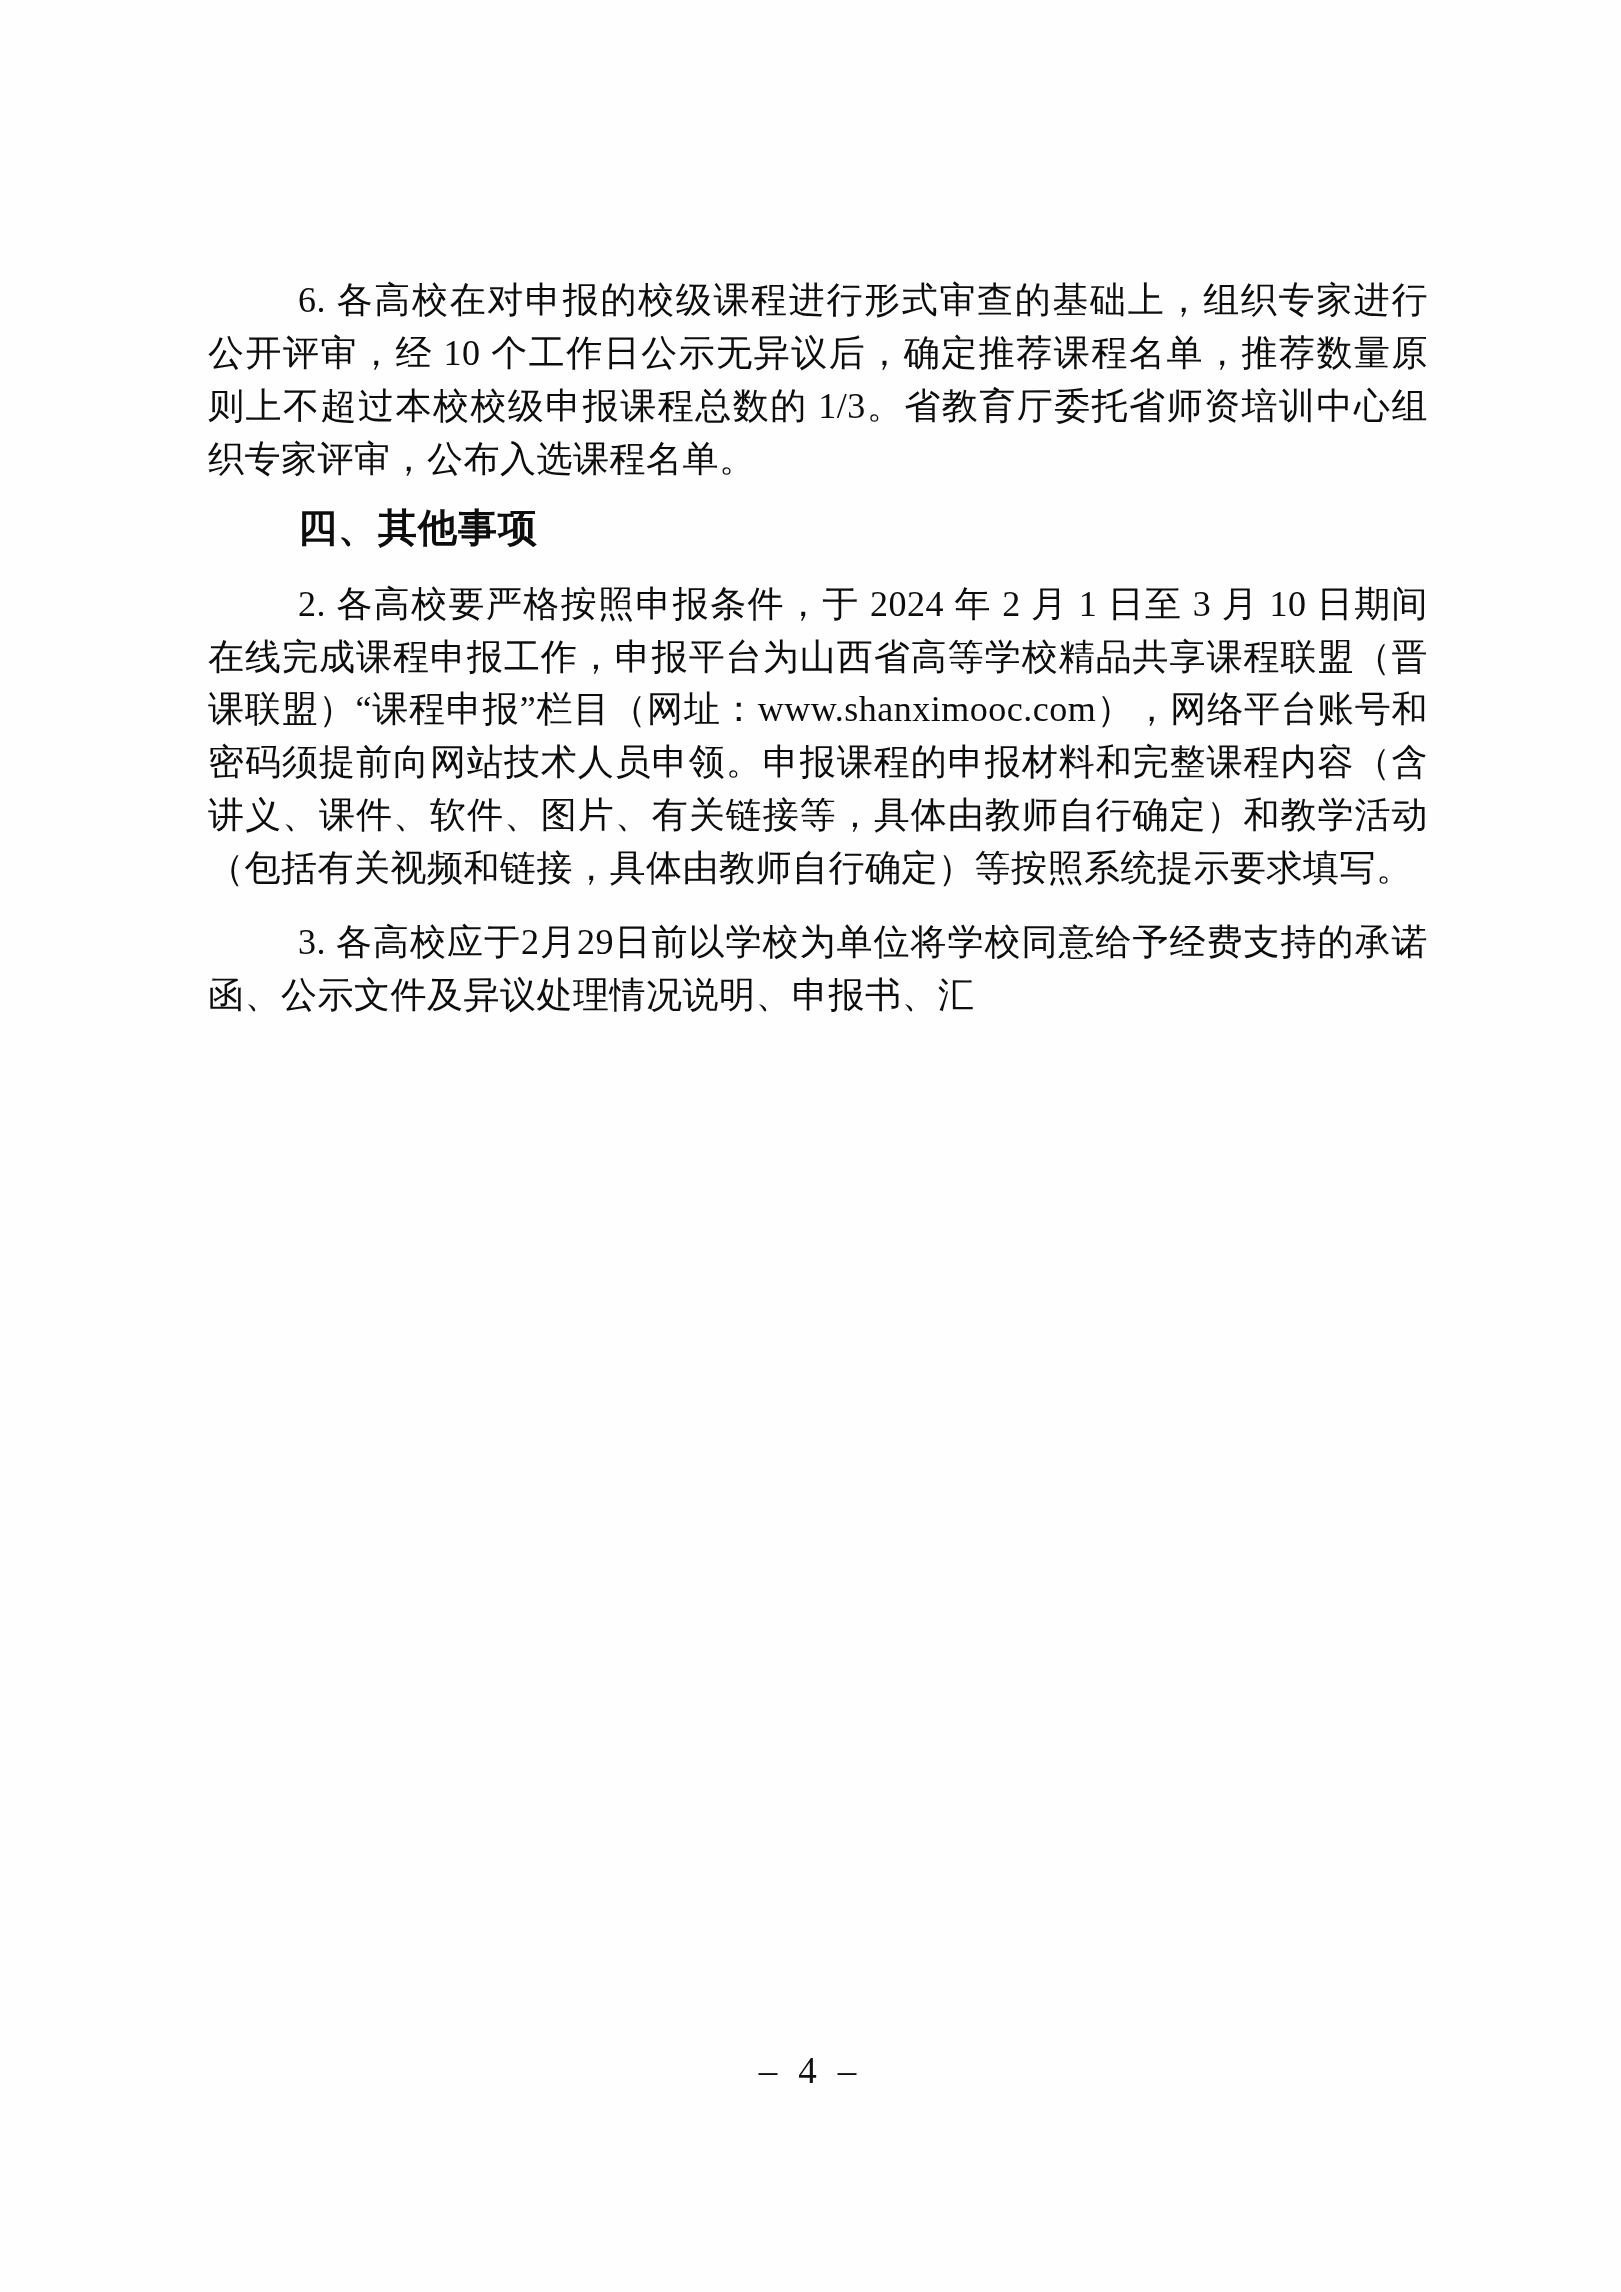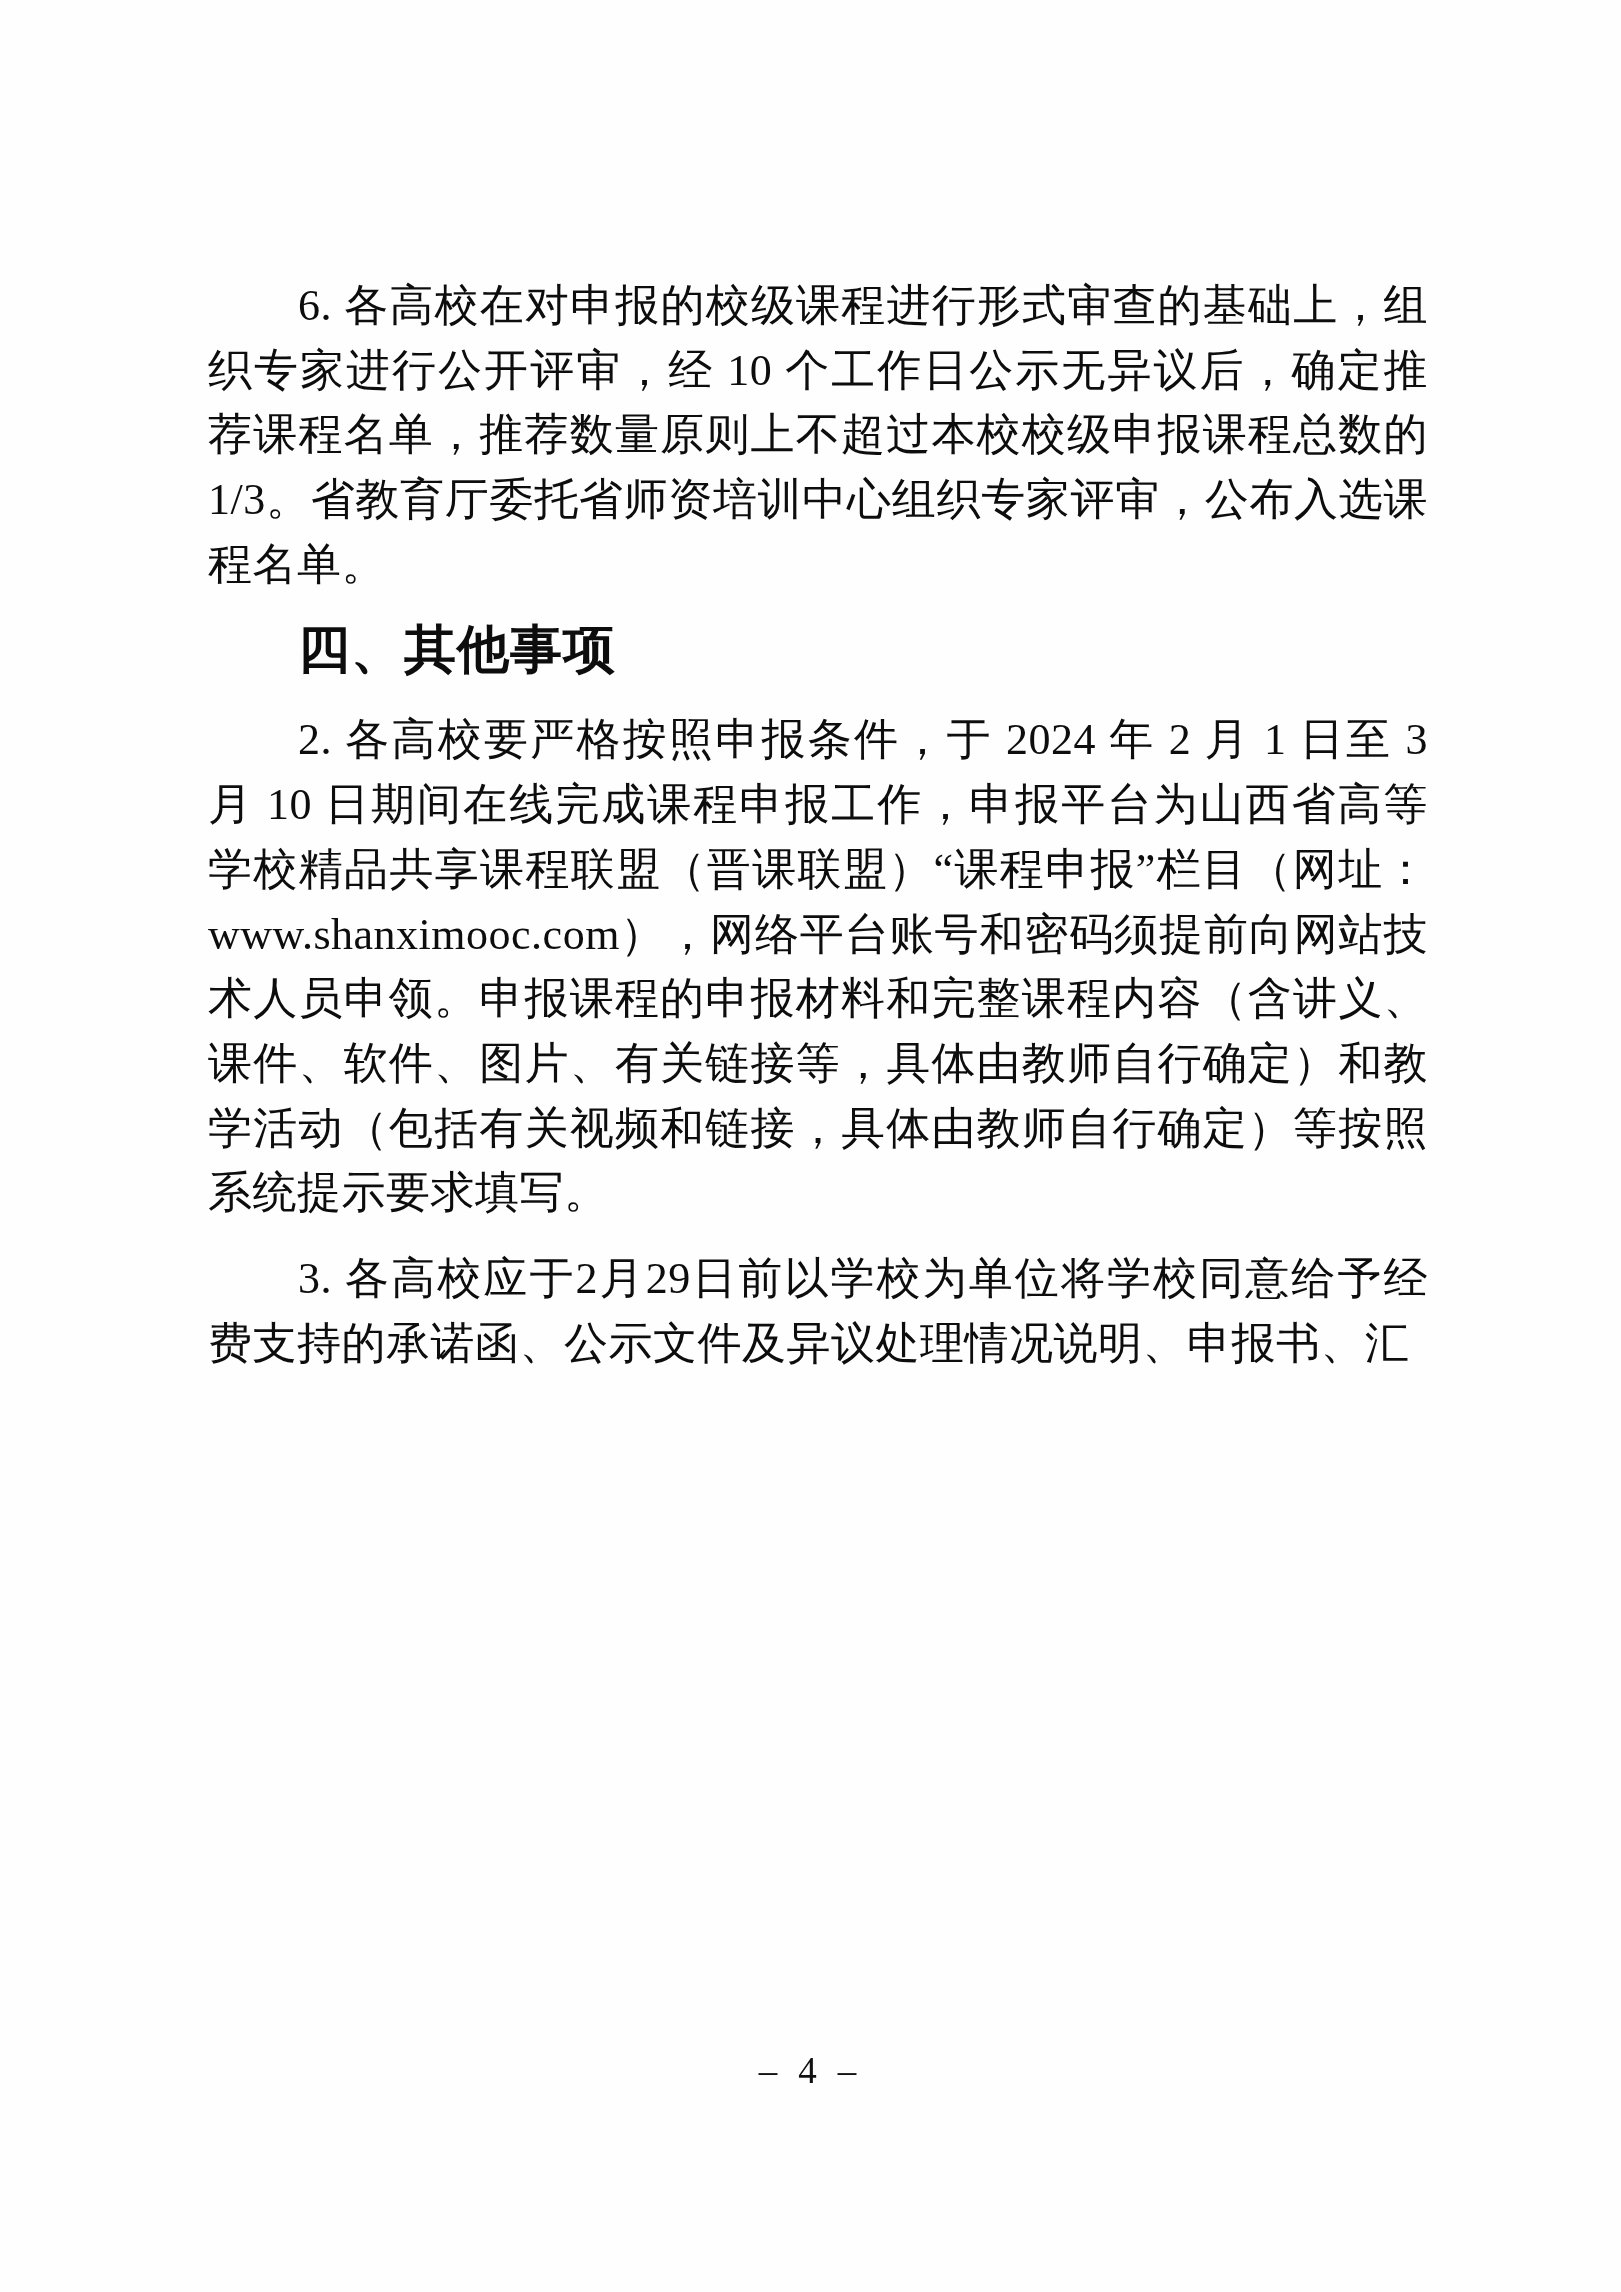--- a/index.html
+++ b/index.html
@@ -24,36 +24,36 @@
     background: #fefefe;
   }
   .content {
     position: absolute;
     left: 208px;
     top: 274px;
     width: 1220px;
   }
   p.para {
     margin: 0 0 0 0;
-    font-size: 44px;
+    font-size: 36px;
     line-height: 1.47;
     letter-spacing: 0.5px;
     text-align: justify;
     text-justify: inter-ideograph;
     color: #0d0d0d;
   }
   p.para.indent {
     text-indent: 90px;
   }
   p.gap {
     margin-top: 21px;
   }
   h2.heading {
     margin: 13.7px 0 7.8px 0;
-    font-size: 52px;
+    font-size: 39px;
     line-height: 1.47;
     font-weight: bold;
     text-indent: 90px;
     font-family: "Liberation Sans", "DejaVu Sans", sans-serif;
     letter-spacing: 1px;
     color: #0d0d0d;
   }
   .footer {
     position: absolute;
     left: 0;

